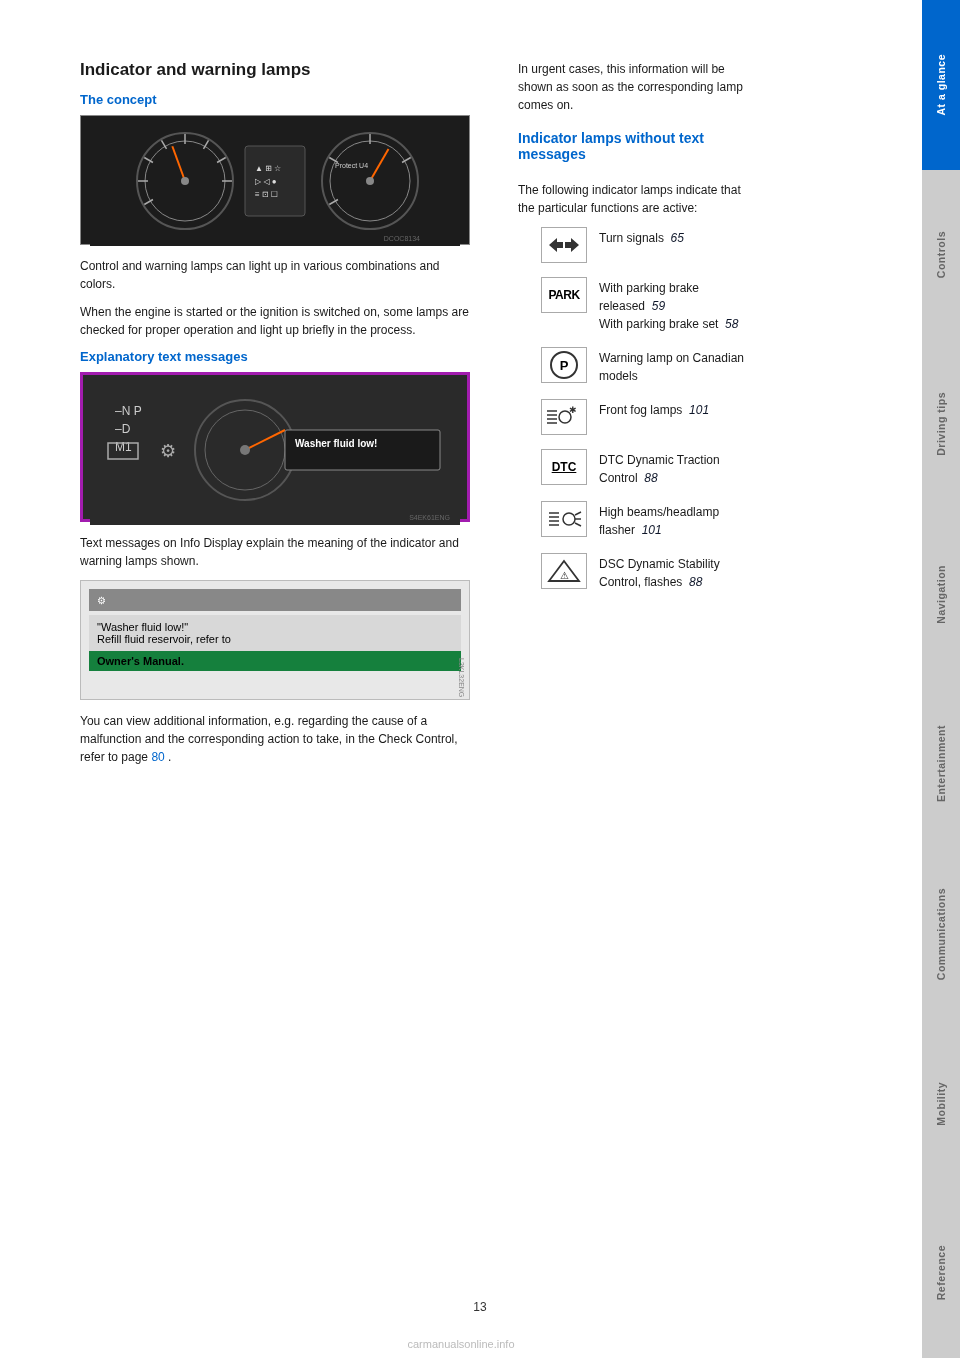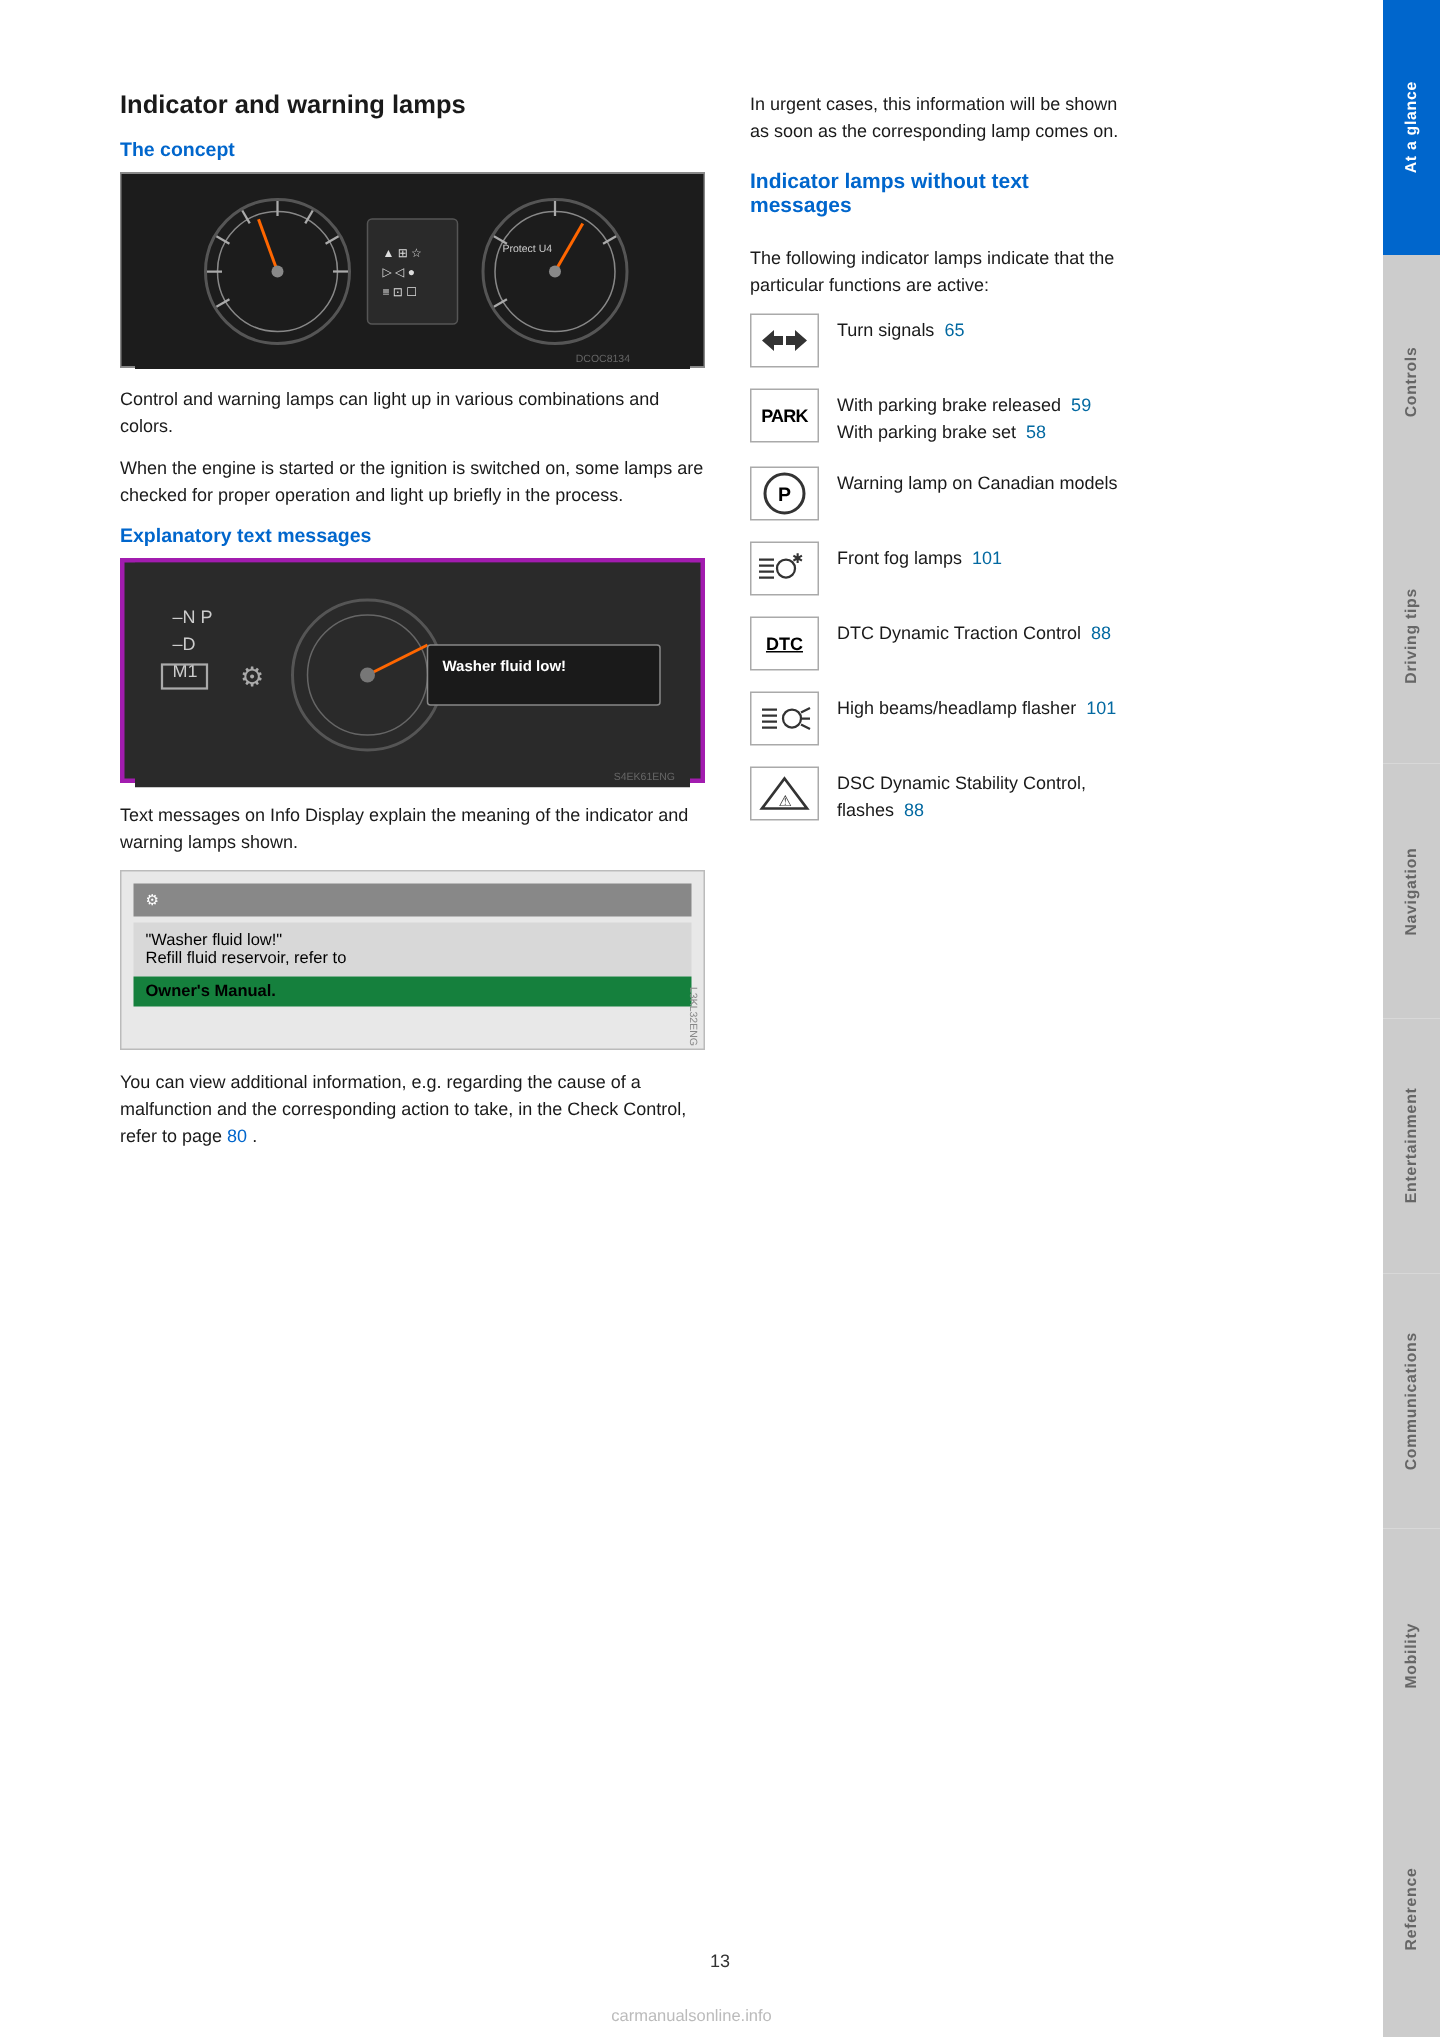--- a/index.html
+++ b/index.html
@@ -59,21 +59,21 @@
       white-space: nowrap;
       font-size: 10.5px;
       letter-spacing: 0.5px;
     }
 
     
     .main-content {
       width: 766px;
       padding: 60px 20px 40px 80px;
       display: flex;
-      gap: 30px;
+      gap: 48px;
     }
 
     .left-column {
       width: 390px;
       flex-shrink: 0;
     }
 
     .right-column {
       flex: 1;
     }
@@ -170,20 +170,21 @@
     .lamp-icon-box {
       width: 46px;
       height: 36px;
       border: 1.5px solid #aaa;
       display: flex;
       align-items: center;
       justify-content: center;
       flex-shrink: 0;
       background: #fff;
       font-size: 16px;
+      margin-left: 23px;
     }
 
     .lamp-icon-box.park-box {
       font-size: 12px;
       font-weight: bold;
       letter-spacing: 0;
     }
 
     .lamp-icon-box.dtc-box {
       font-size: 11px;
@@ -191,22 +192,23 @@
     }
 
     .lamp-text {
       font-size: 12px;
       line-height: 1.5;
       color: #1a1a1a;
       padding-top: 2px;
     }
 
     .lamp-text .page-ref {
-      color: #0369a1;
+      color: #0f172a;
       font-weight: normal;
+      font-style: italic;
     }
 
     
     .gauge-svg-container {
       width: 100%;
       height: 130px;
       background: #1c1c1c;
       border: 1px solid #888;
       margin-bottom: 12px;
     }

